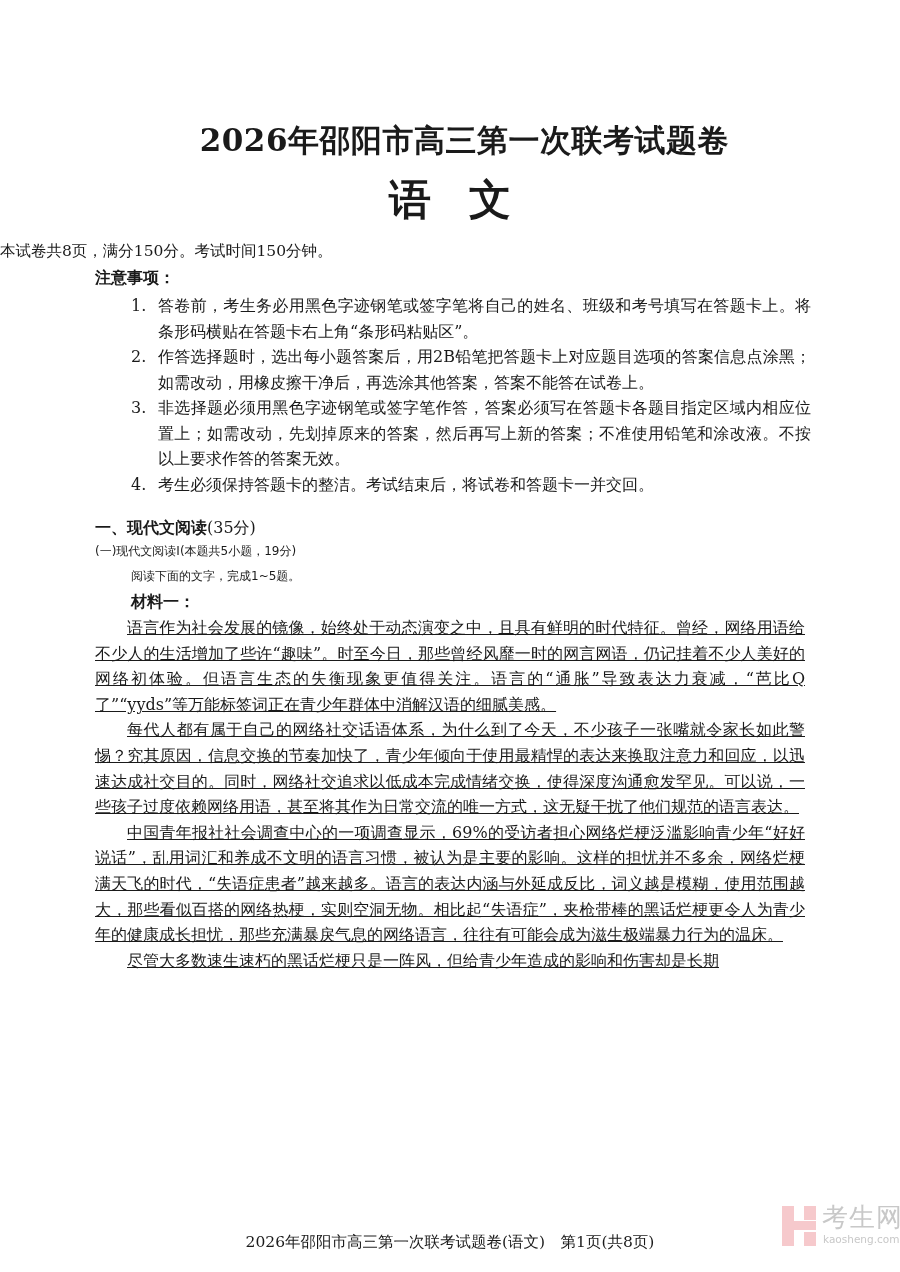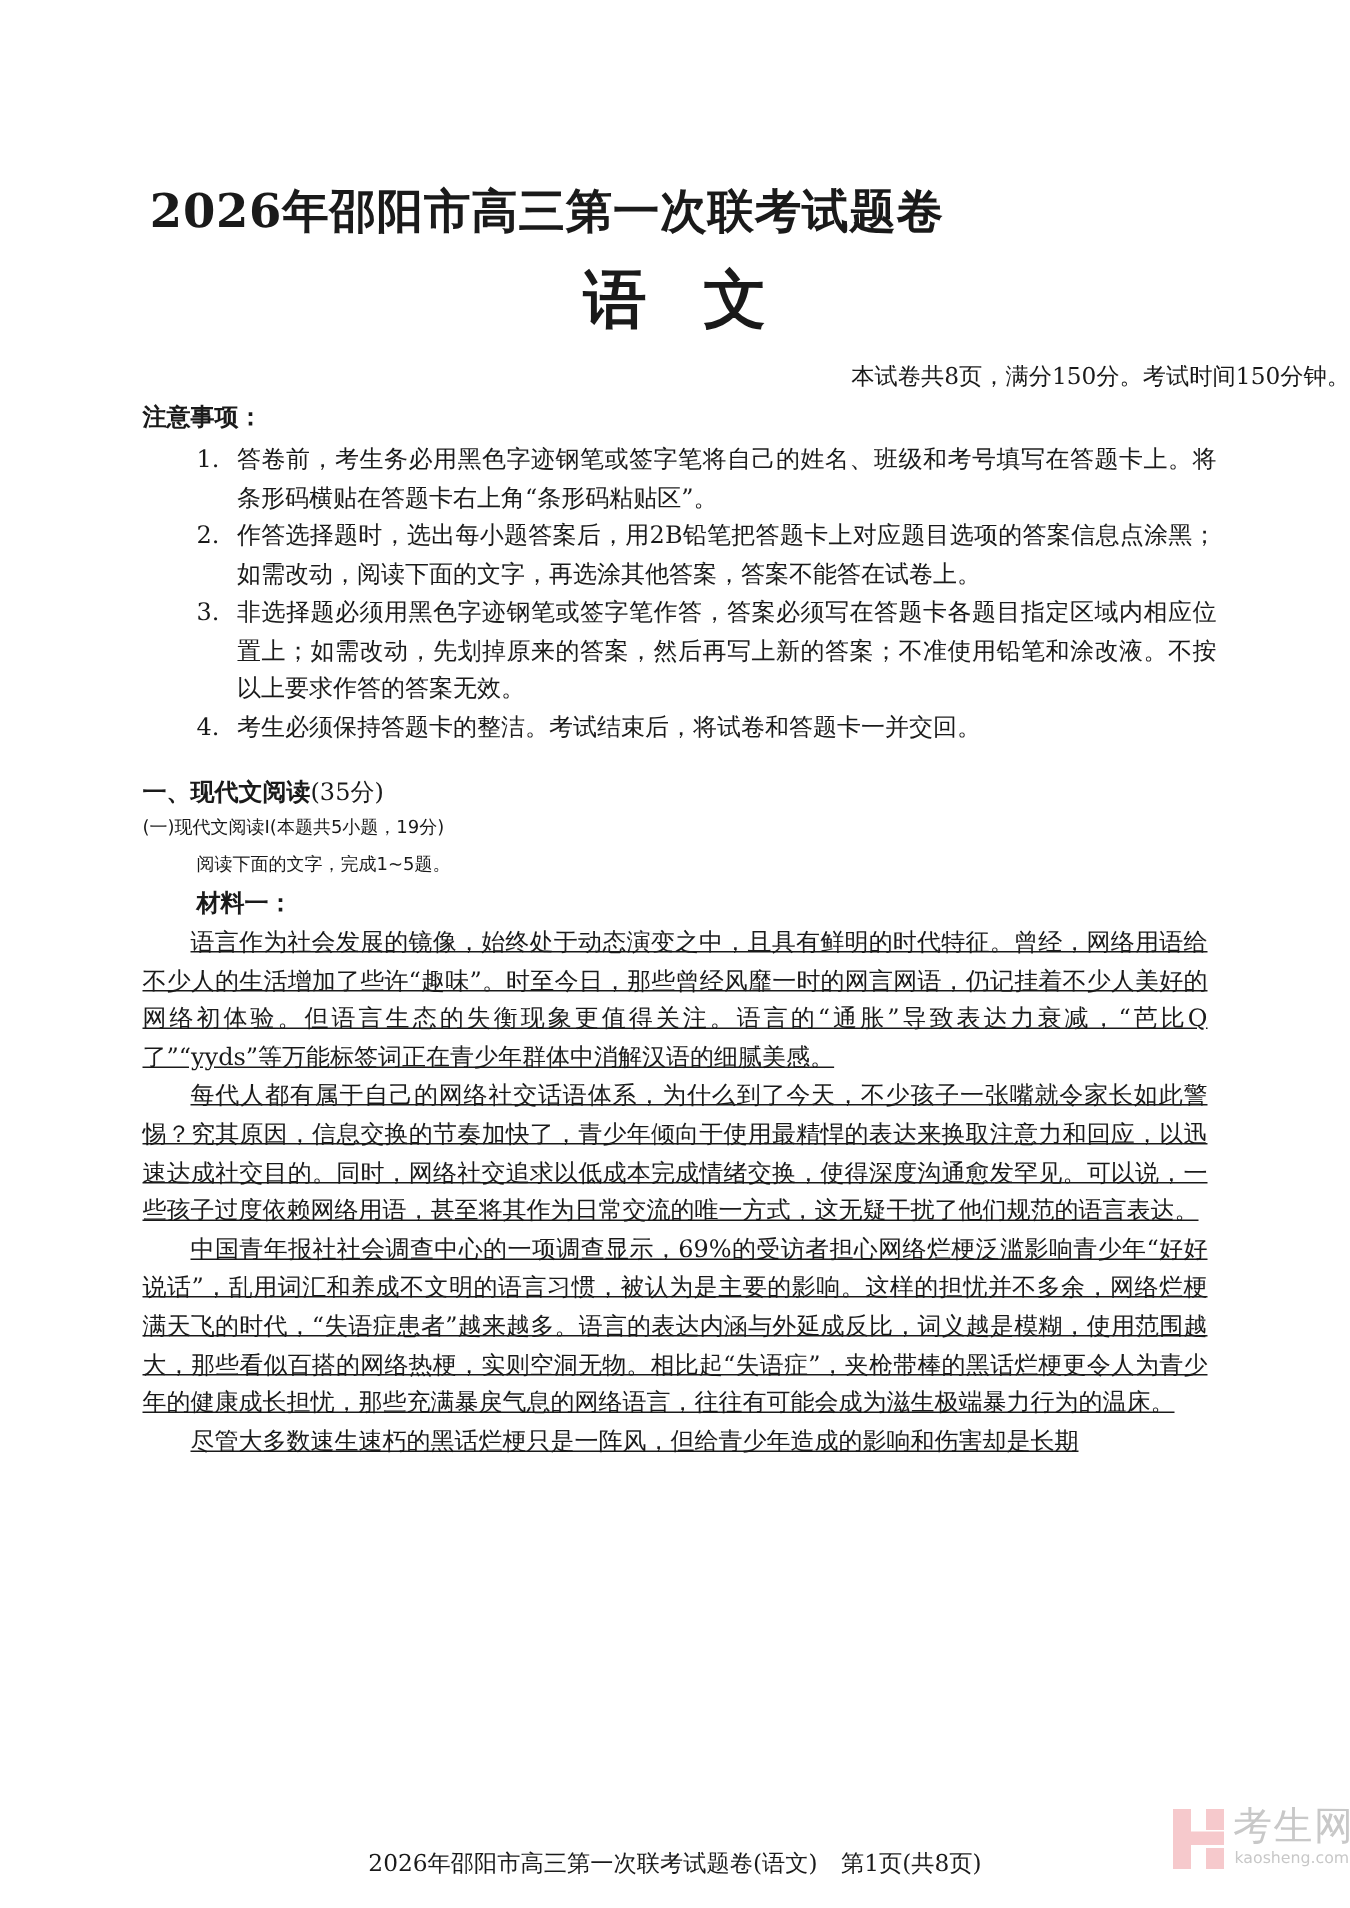--- a/index.html
+++ b/index.html
@@ -1,20 +1,20 @@
 <!DOCTYPE html>
 <html><head>
 <meta charset="utf-8">
 <style>
   html, body { margin: 0; padding: 0; background: #ffffff; }
   body { width: 900px; height: 1272px; position: relative; overflow: hidden; color: #1a1a1a; font-family: "DejaVu Serif", "Liberation Serif", serif; }
   .page { position: absolute; left: 0; top: 0; width: 900px; height: 1272px; }
-  .title { position: absolute; top: 120px; left: 0; width: 729px; text-align: center; font-size: 31px; font-weight: bold; letter-spacing: 0.5px; }
+  .title { position: absolute; top: 120px; left: 0; width: 729px; text-align: right; font-size: 31px; font-weight: bold; letter-spacing: 0.5px; }
   .subject { position: absolute; top: 172px; left: 0; width: 900px; text-align: center; font-size: 42px; font-weight: bold; letter-spacing: 38px; text-indent: 38px; }
-  .info { position: absolute; top: 241px; left: 0; width: 900px; text-align: right; font-size: 15.5px; }
+  .info { position: absolute; top: 241px; left: 0; width: 900px; text-align: left; font-size: 15.5px; }
   .notice-head { position: absolute; top: 268px; left: 95px; font-family: "DejaVu Sans", "Liberation Sans", sans-serif; font-weight: bold; font-size: 16px; }
   .notice-list { position: absolute; top: 293px; left: 131px; width: 680px; margin: 0; padding: 0; list-style: none; font-size: 16px; line-height: 25.5px; }
   .notice-list li { position: relative; padding-left: 27px; text-align: justify; }
   .notice-list .num { position: absolute; left: 0; top: 0; }
   .sec-head { position: absolute; top: 518px; left: 95px; font-size: 16px; }
   .sec-head .b { font-family: Liberation Sans, sans-serif; font-weight: bold; }
   .sub-head { position: absolute; top: 543px; left: 95px; font-size: 12px; font-family: "DejaVu Sans", "Liberation Sans", sans-serif; }
   .instr { position: absolute; top: 568px; left: 131px; font-size: 12px; font-family: "DejaVu Sans", "Liberation Sans", sans-serif; }
   .mat { position: absolute; top: 592px; left: 131px; font-size: 16px; font-family: "DejaVu Sans", "Liberation Sans", sans-serif; font-weight: bold; }
   .body-text { position: absolute; top: 615px; left: 95px; width: 710px; font-size: 16px; line-height: 25.6px; }
@@ -35,21 +35,21 @@
   <div class="info">本试卷共8页，满分150分。考试时间150分钟。</div>
 
   <div class="notice-head">注意事项：</div>
   <ol class="notice-list">
     <li>
       <span class="num">1.</span>
       <span>答卷前，考生务必用黑色字迹钢笔或签字笔将自己的姓名、班级和考号填写在答题卡上。将条形码横贴在答题卡右上角“条形码粘贴区”。</span>
     </li>
     <li>
       <span class="num">2.</span>
-      <span>作答选择题时，选出每小题答案后，用2B铅笔把答题卡上对应题目选项的答案信息点涂黑；如需改动，阅读下面的文字，再选涂其他答案，答案不能答在试卷上。</span>
+      <span>作答选择题时，选出每小题答案后，用2B铅笔把答题卡上对应题目选项的答案信息点涂黑；如需改动，用橡皮擦干净后，再选涂其他答案，答案不能答在试卷上。</span>
     </li>
     <li>
       <span class="num">3.</span>
       <span>非选择题必须用黑色字迹钢笔或签字笔作答，答案必须写在答题卡各题目指定区域内相应位置上；如需改动，先划掉原来的答案，然后再写上新的答案；不准使用铅笔和涂改液。不按以上要求作答的答案无效。</span>
     </li>
     <li>
       <span class="num">4.</span>
       <span>考生必须保持答题卡的整洁。考试结束后，将试卷和答题卡一并交回。</span>
     </li>
   </ol>

